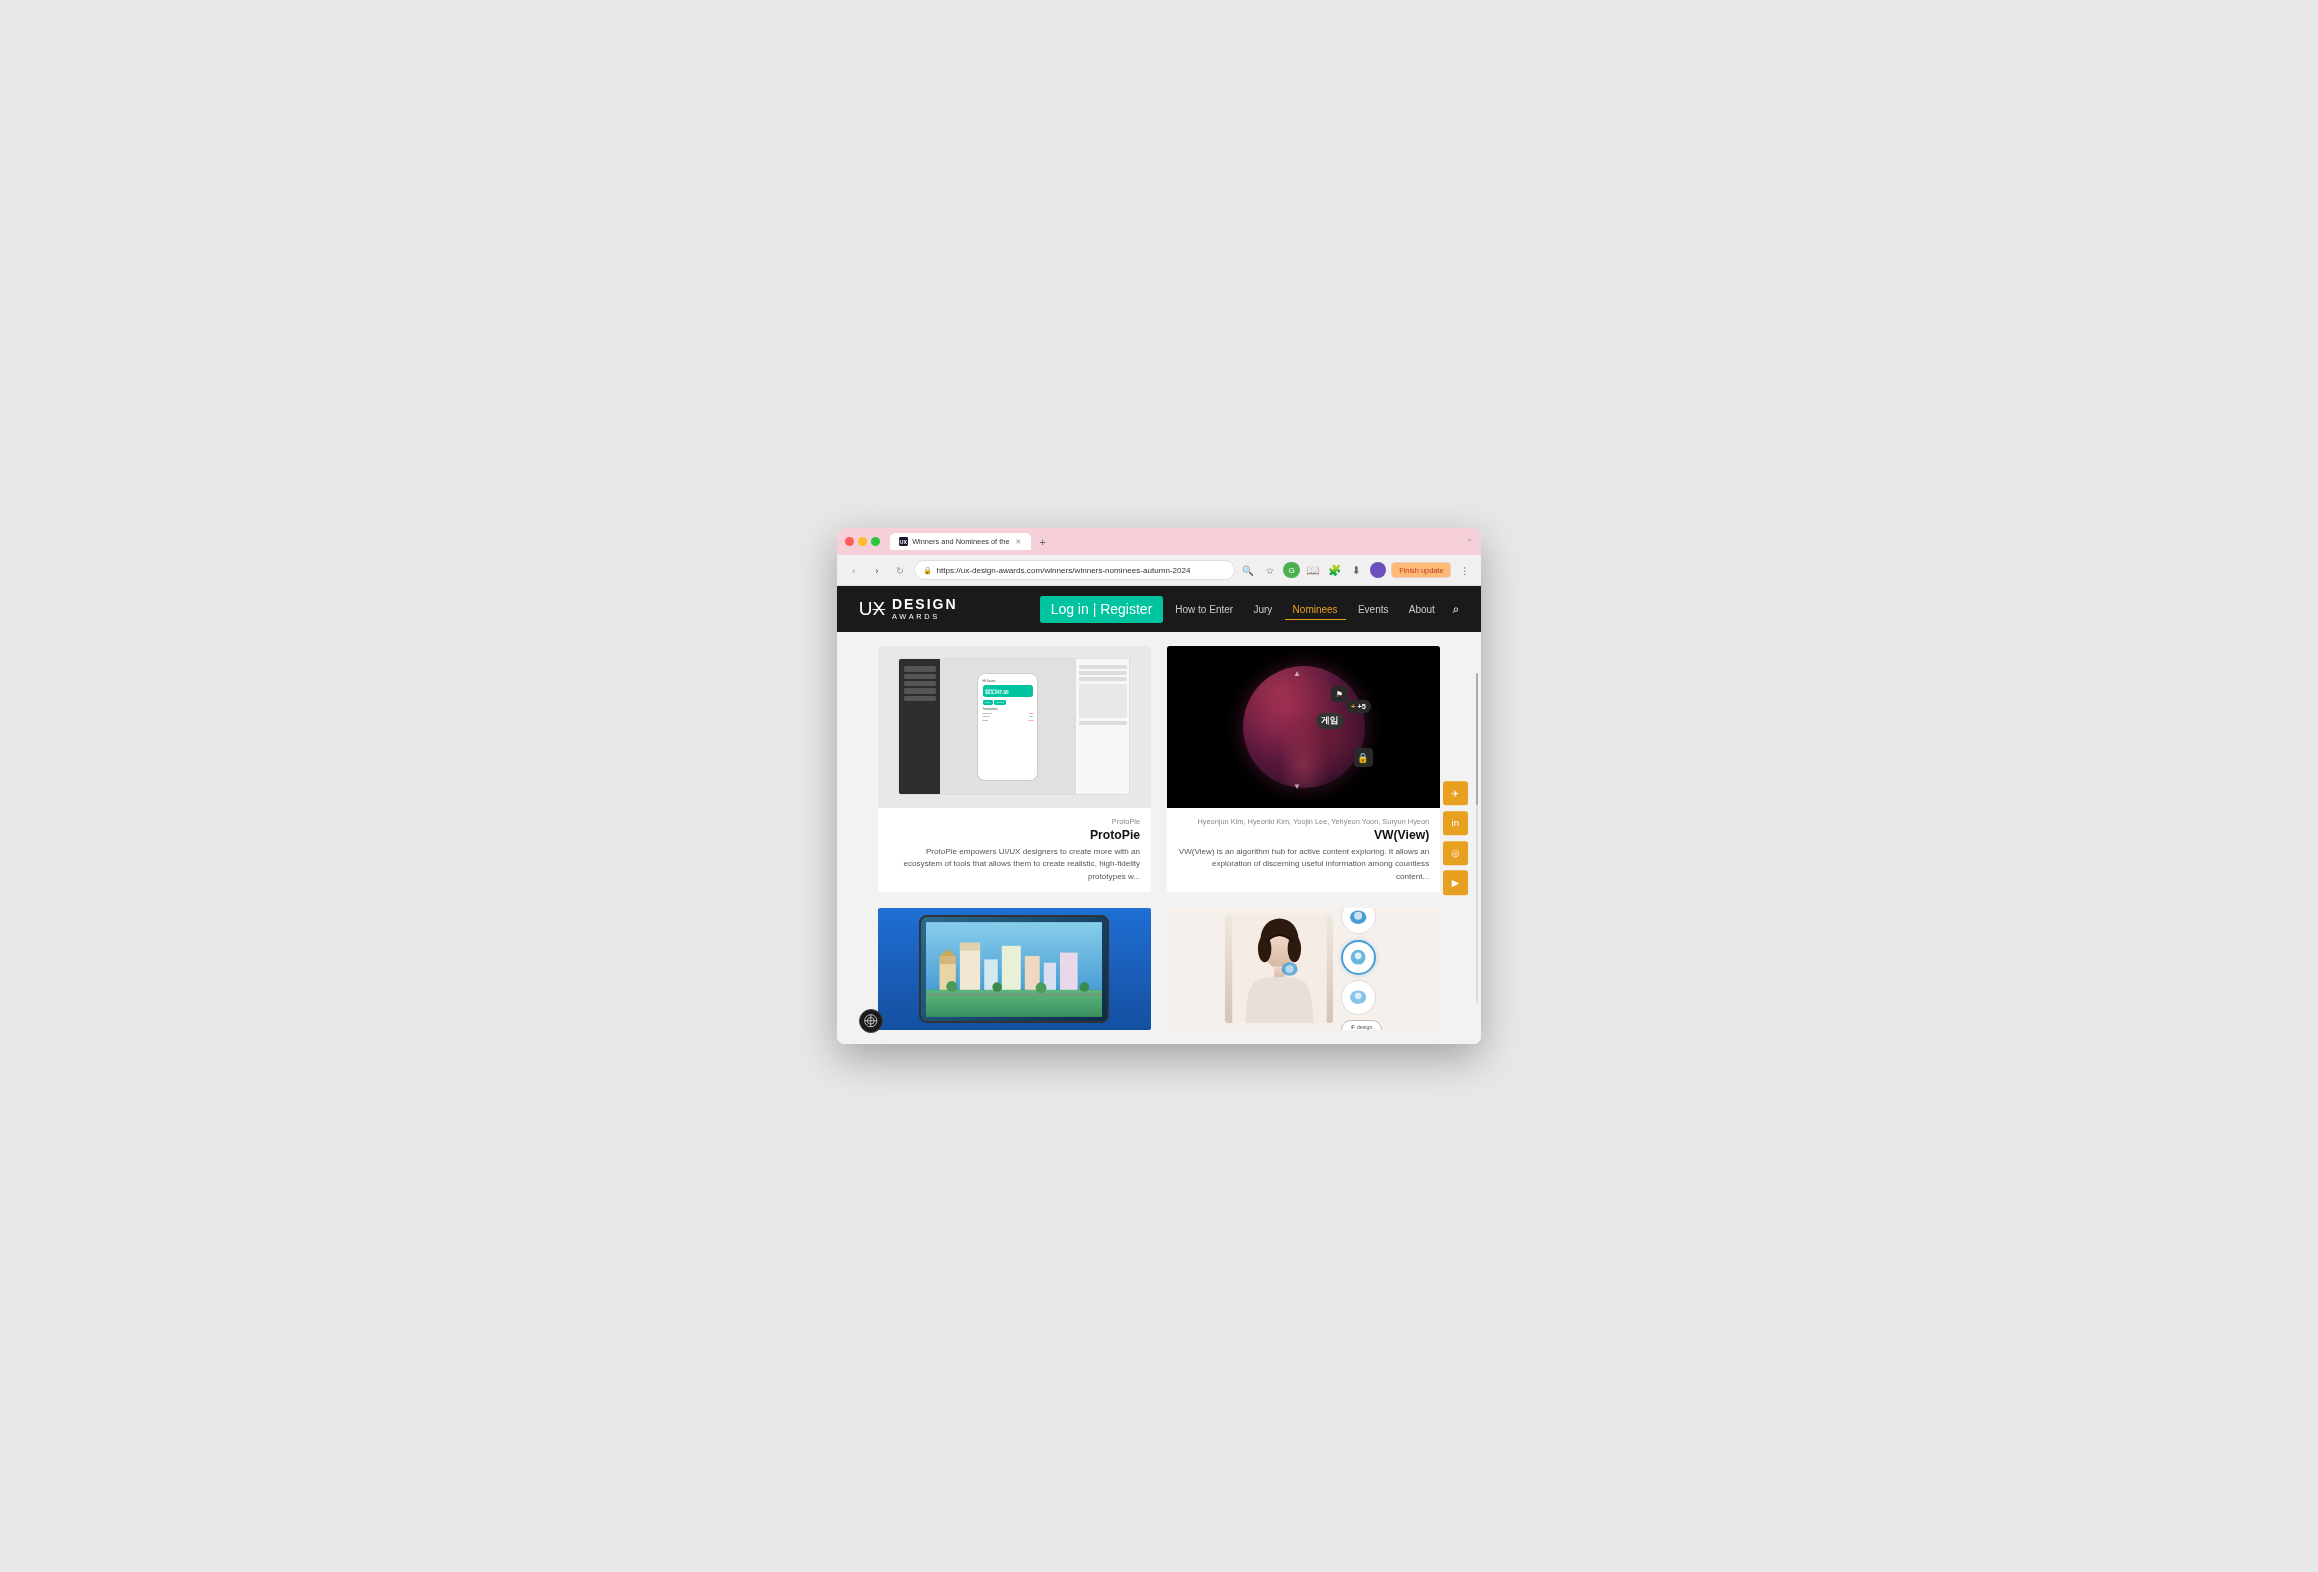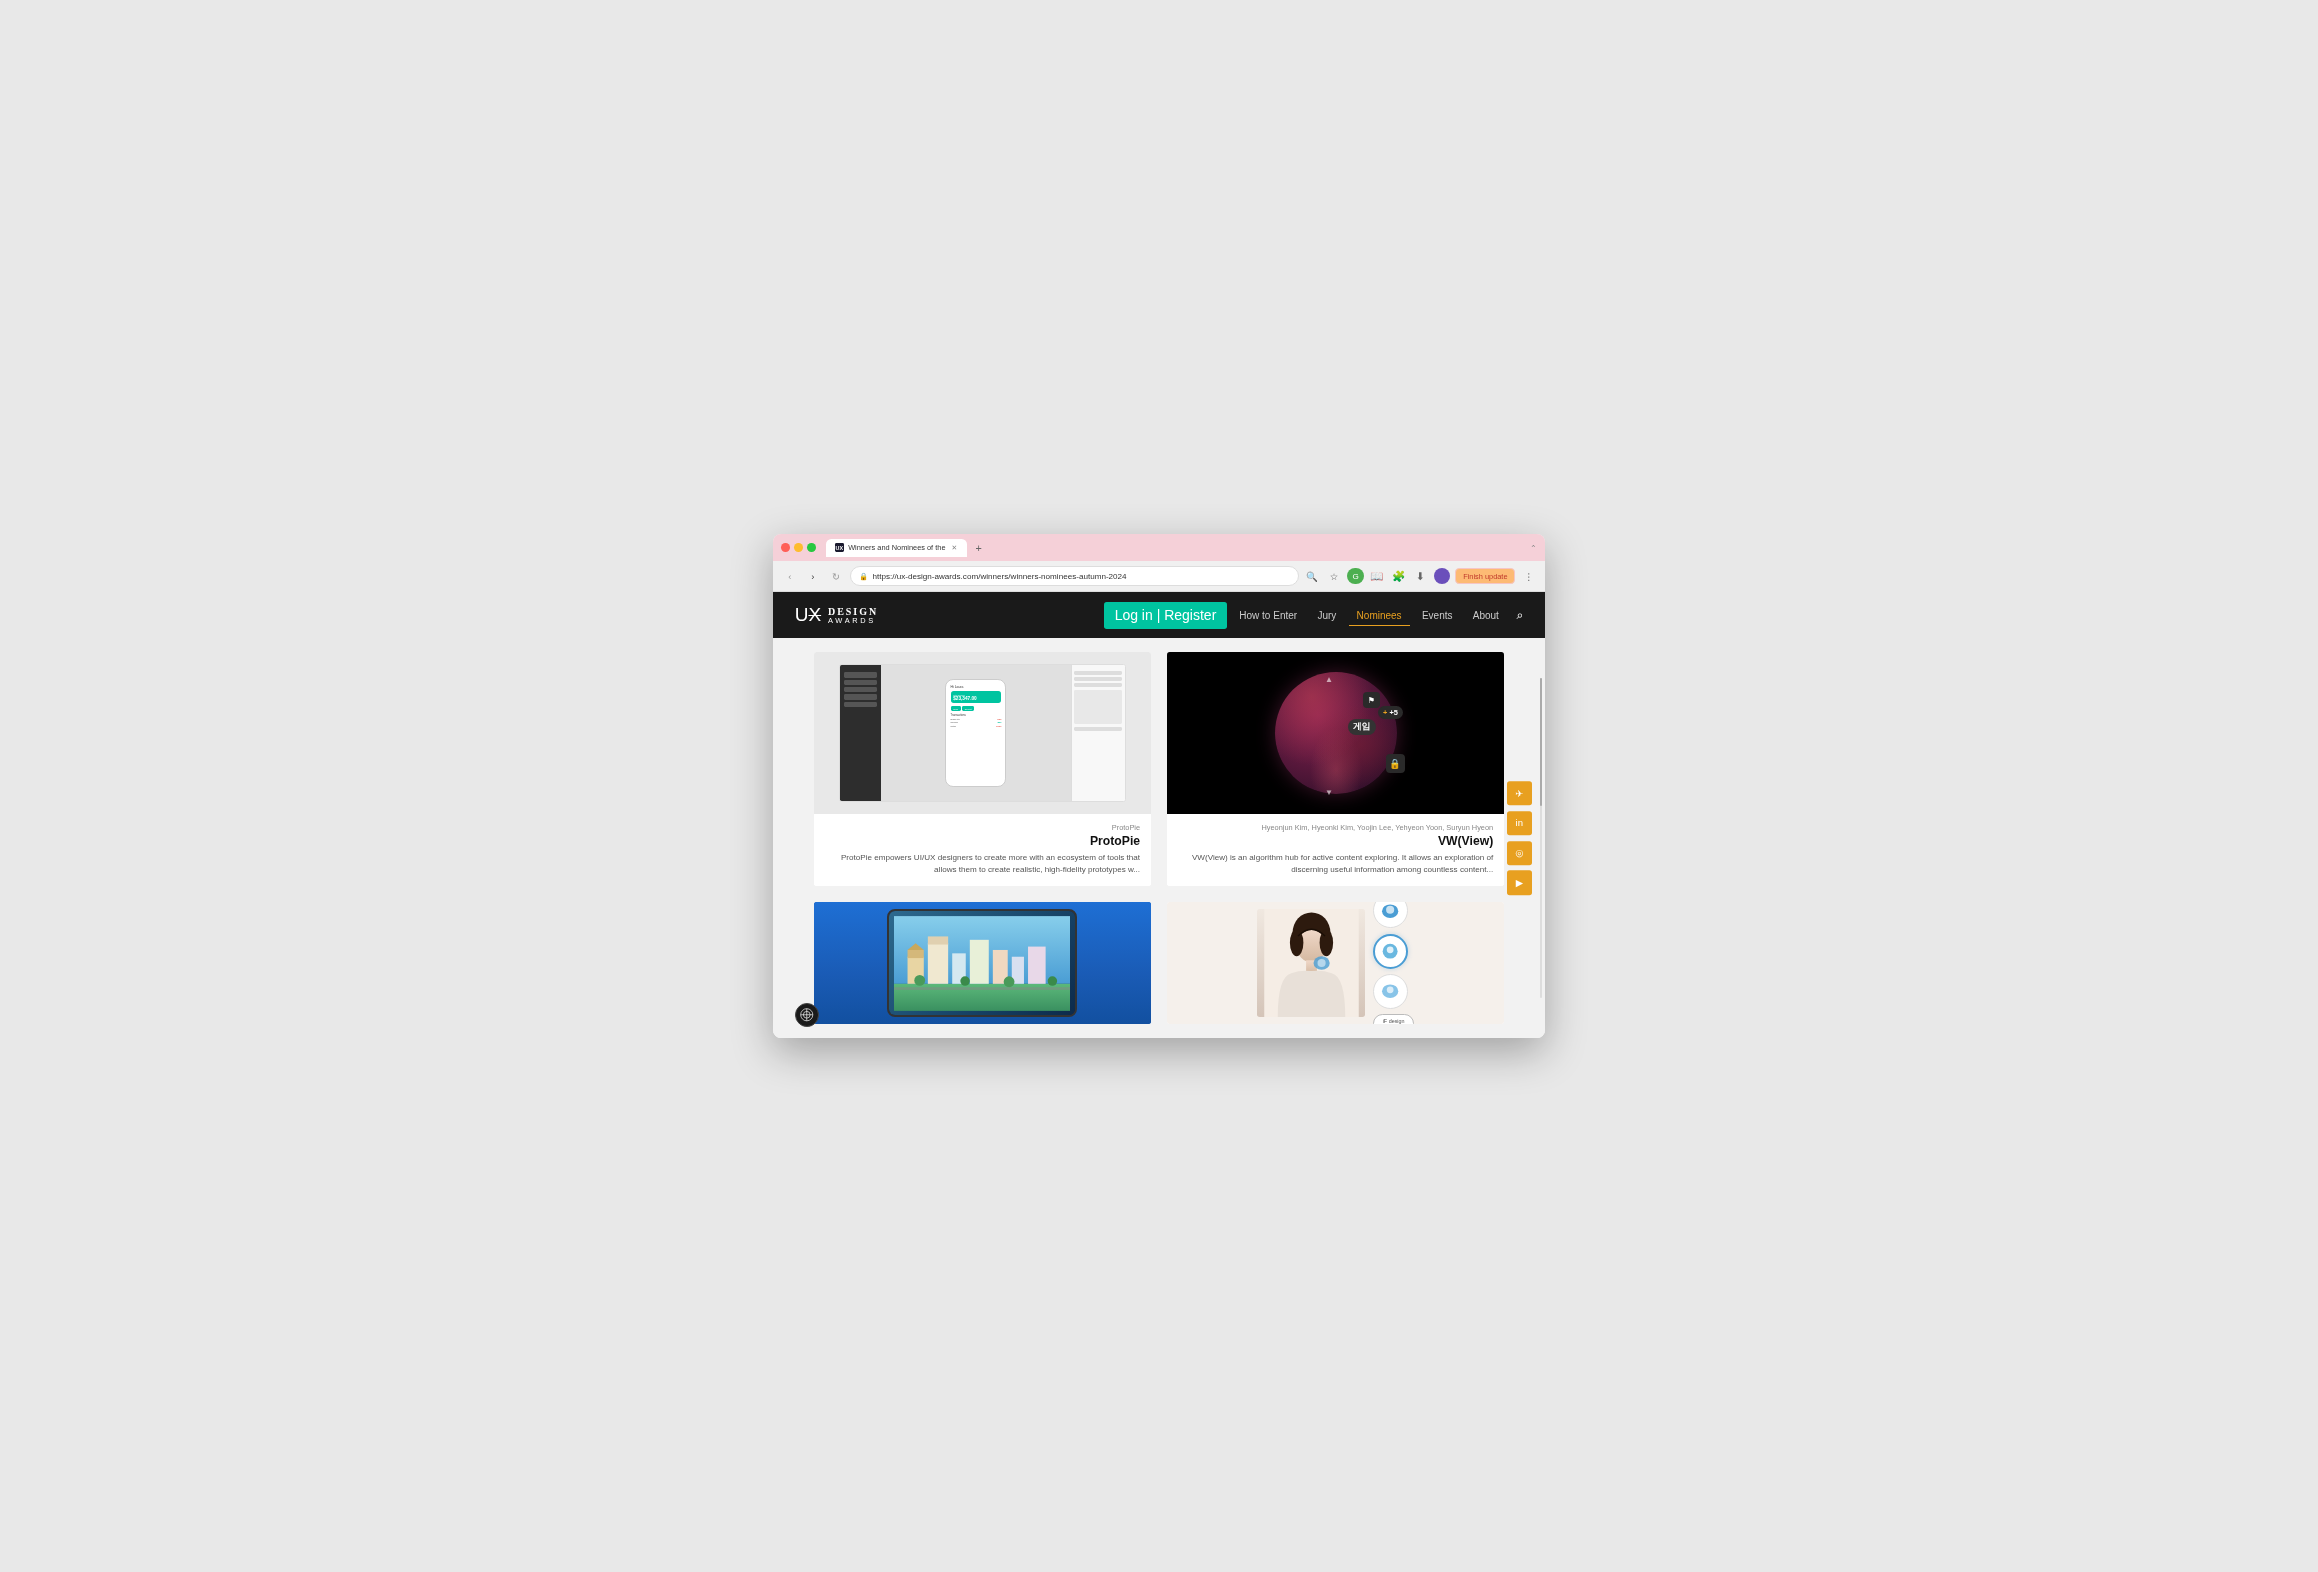--- a/index.html
+++ b/index.html
@@ -7,21 +7,21 @@
       background: #e8e8e8;
       font-family: -apple-system, BlinkMacSystemFont, 'Segoe UI', sans-serif;
       display: flex;
       justify-content: center;
       align-items: center;
       min-height: 100vh;
       padding: 20.3px;
     }
 
     .browser-window {
-      width: 772px;
+      width: 644px;
       background: #f0f0f0;
       border-radius: 8.1px;
       box-shadow: 0 13.5px 41px rgba(0,0,0,0.3);
       overflow: hidden;
     }
 
     
     .title-bar {
       background: #f5d0d8;
       height: 27px;
@@ -232,24 +232,23 @@
       margin-right: auto;
     }
 
     .logo-text {
       display: flex;
       flex-direction: column;
       line-height: 1.1;
     }
 
     .logo-design {
-      font-size: 10px;
+      font-size: 14px;
       font-weight: 700;
       letter-spacing: 2px;
-      font-family: Liberation Serif, serif;
     }
 
     .logo-awards {
       font-size: 7.4px;
       letter-spacing: 2.7px;
       font-weight: 300;
     }
 
     .site-nav-links {
       display: flex;

